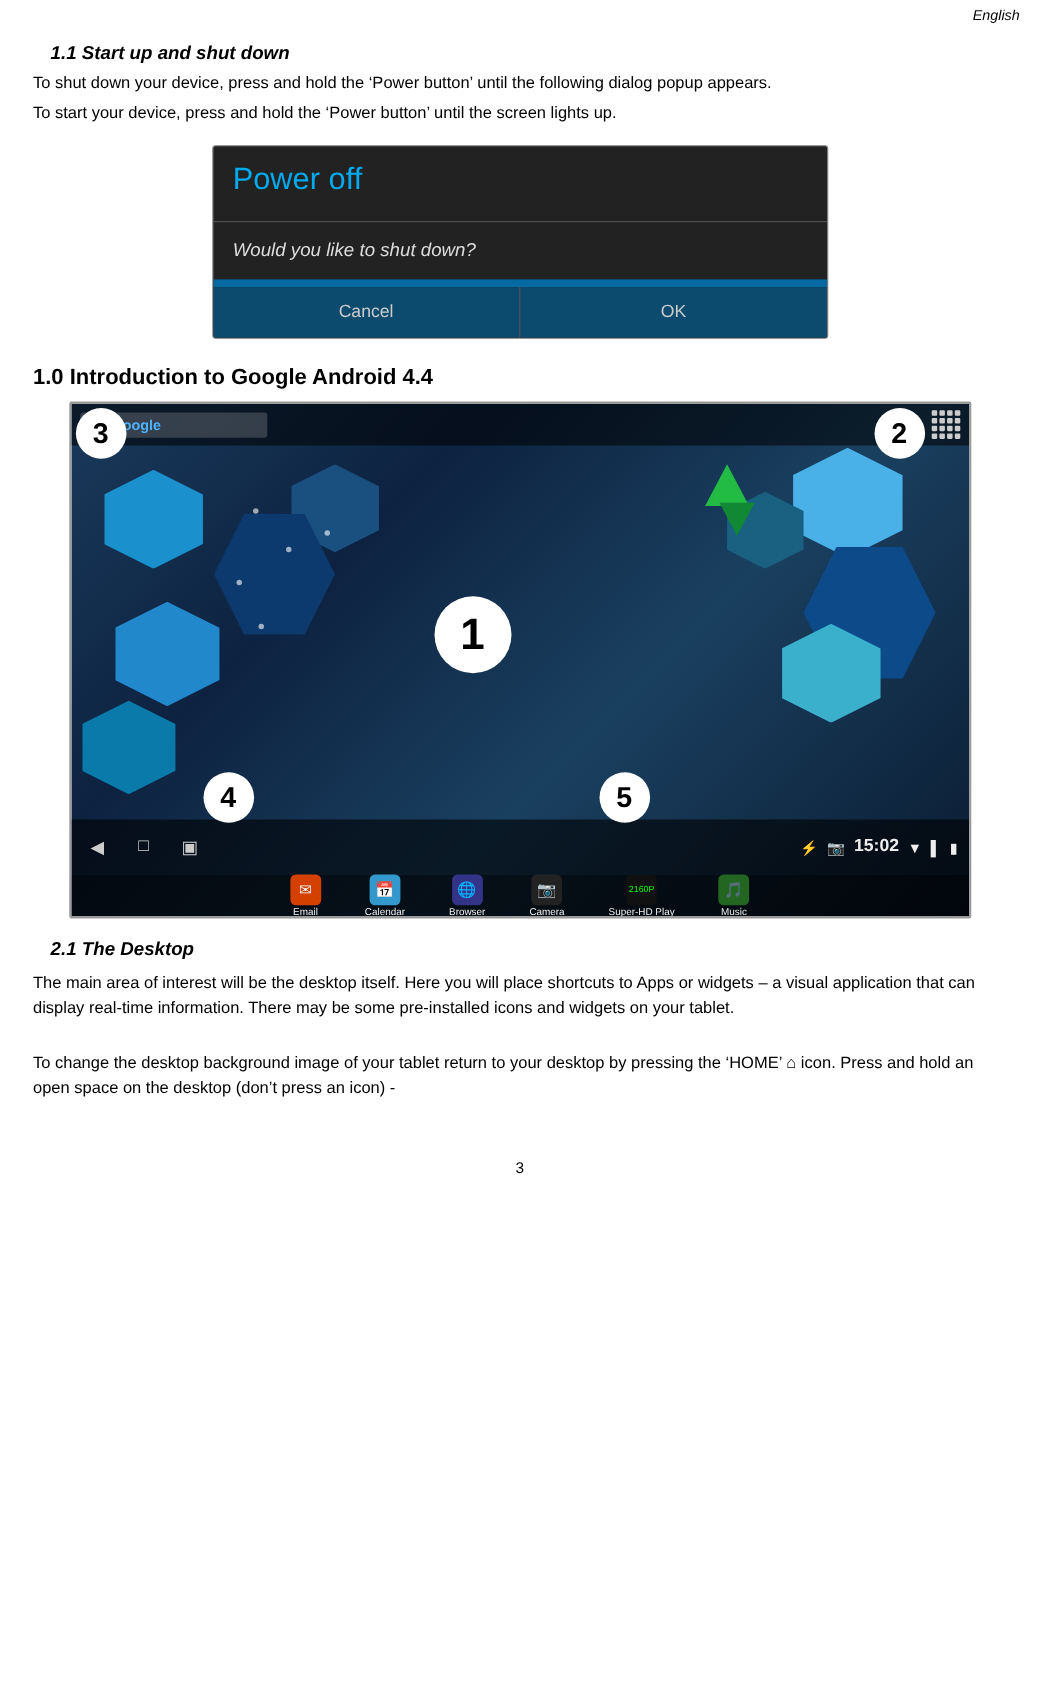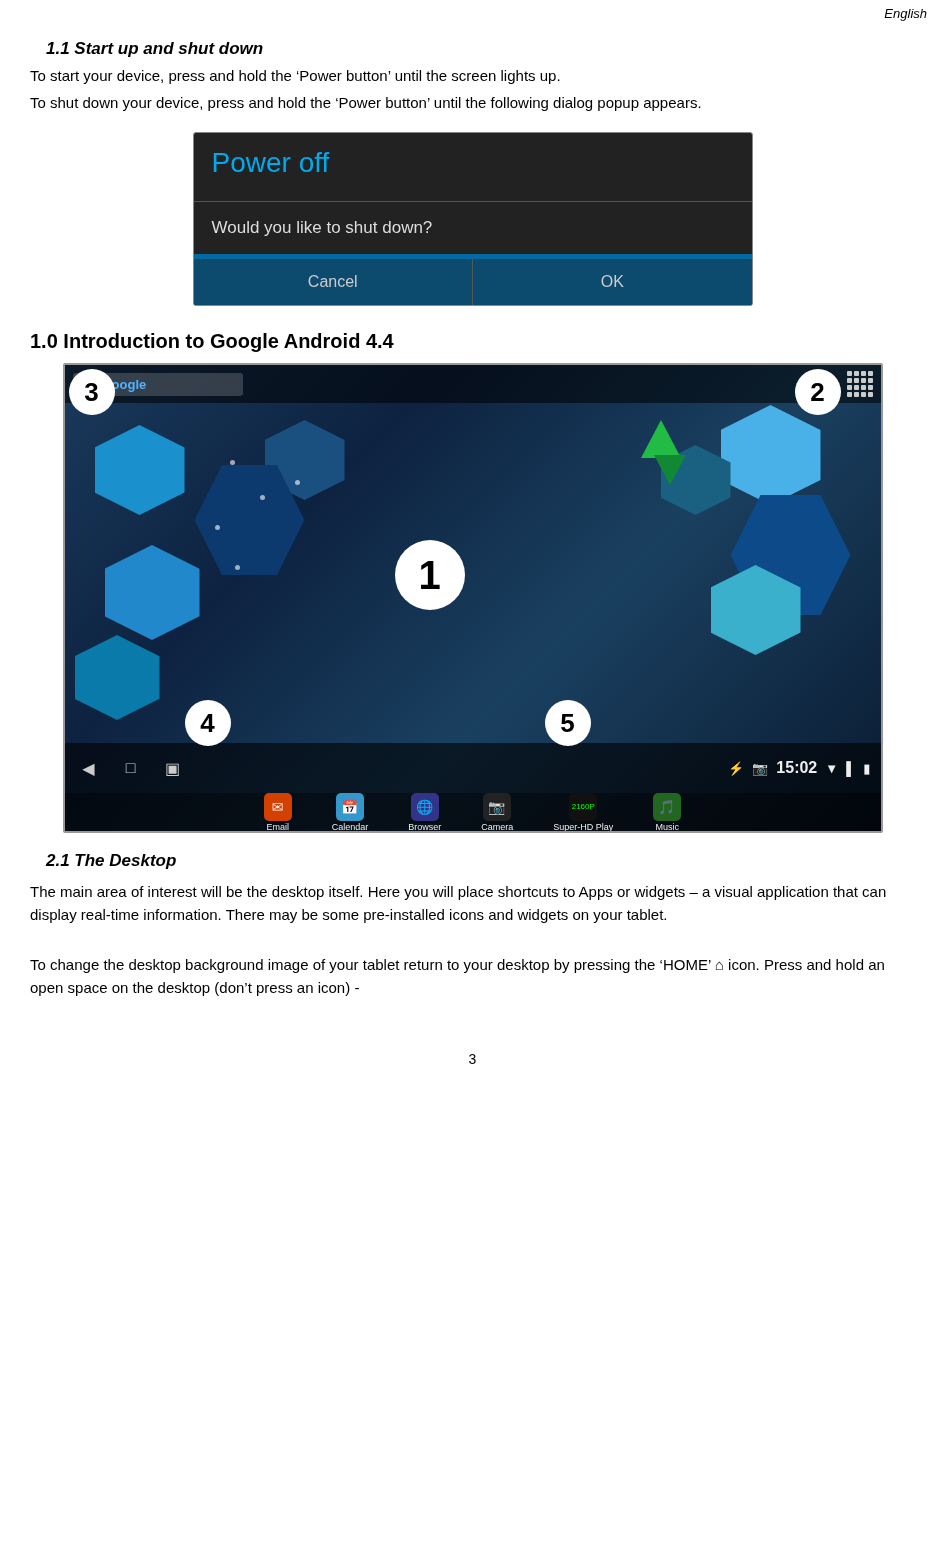--- a/index.html
+++ b/index.html
@@ -56,21 +56,22 @@
     .dialog-title {
       padding: 14px 18px 22px 18px;
       font-size: 28px;
       color: #00aaee;
       border-bottom: 1px solid #555;
     }
     .dialog-message {
       padding: 16px 18px;
       font-size: 17px;
       color: #ddd;
-      border-bottom: 5px solid #0369a1;
+      border-bottom: 7px solid #0369a1;
+      font-style: italic;
     }
     .dialog-buttons {
       display: flex;
       background: #0c4a6e;
     }
     .dialog-btn {
       flex: 1;
       text-align: center;
       padding: 14px 0;
       font-size: 16px;
@@ -238,22 +239,22 @@
 
 <div class="page-header">
   <span>English</span>
 </div>
 
 <div class="content">
 
 
   <div class="subsection-title">1.1 Start up and shut down</div>
 
+  <p class="body-text">To shut down your device, press and hold the ‘Power button’ until the following dialog popup appears.</p>
   <p class="body-text">To start your device, press and hold the ‘Power button’ until the screen lights up.</p>
-  <p class="body-text">To shut down your device, press and hold the ‘Power button’ until the following dialog popup appears.</p>
 
   <div class="dialog-container">
     <div class="dialog-box">
       <div class="dialog-title">Power off</div>
       <div class="dialog-message">Would you like to shut down?</div>
       <div class="dialog-buttons">
         <div class="dialog-btn">Cancel</div>
         <div class="dialog-btn">OK</div>
       </div>
     </div>

